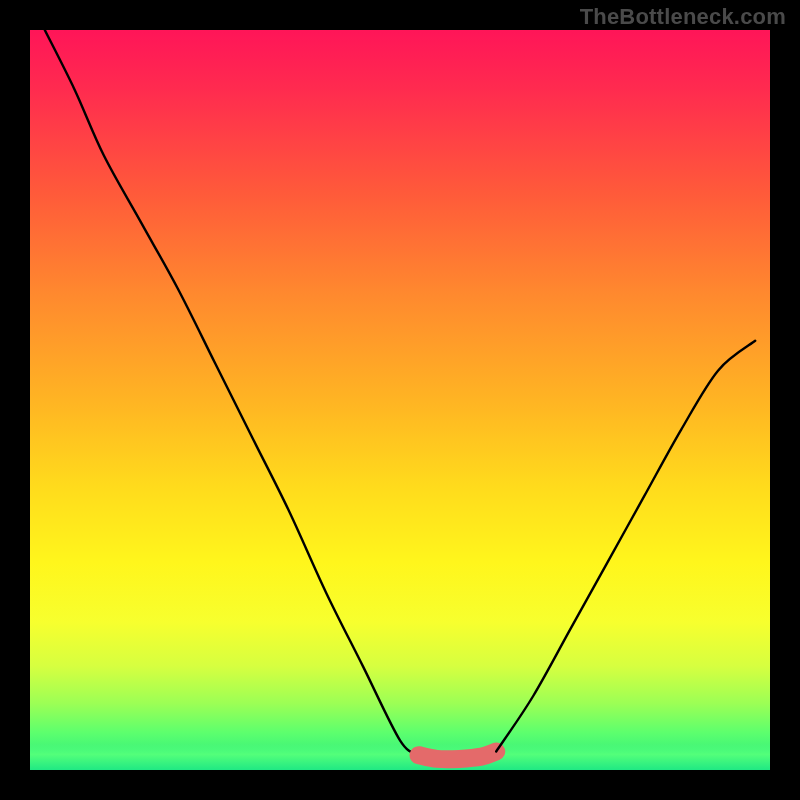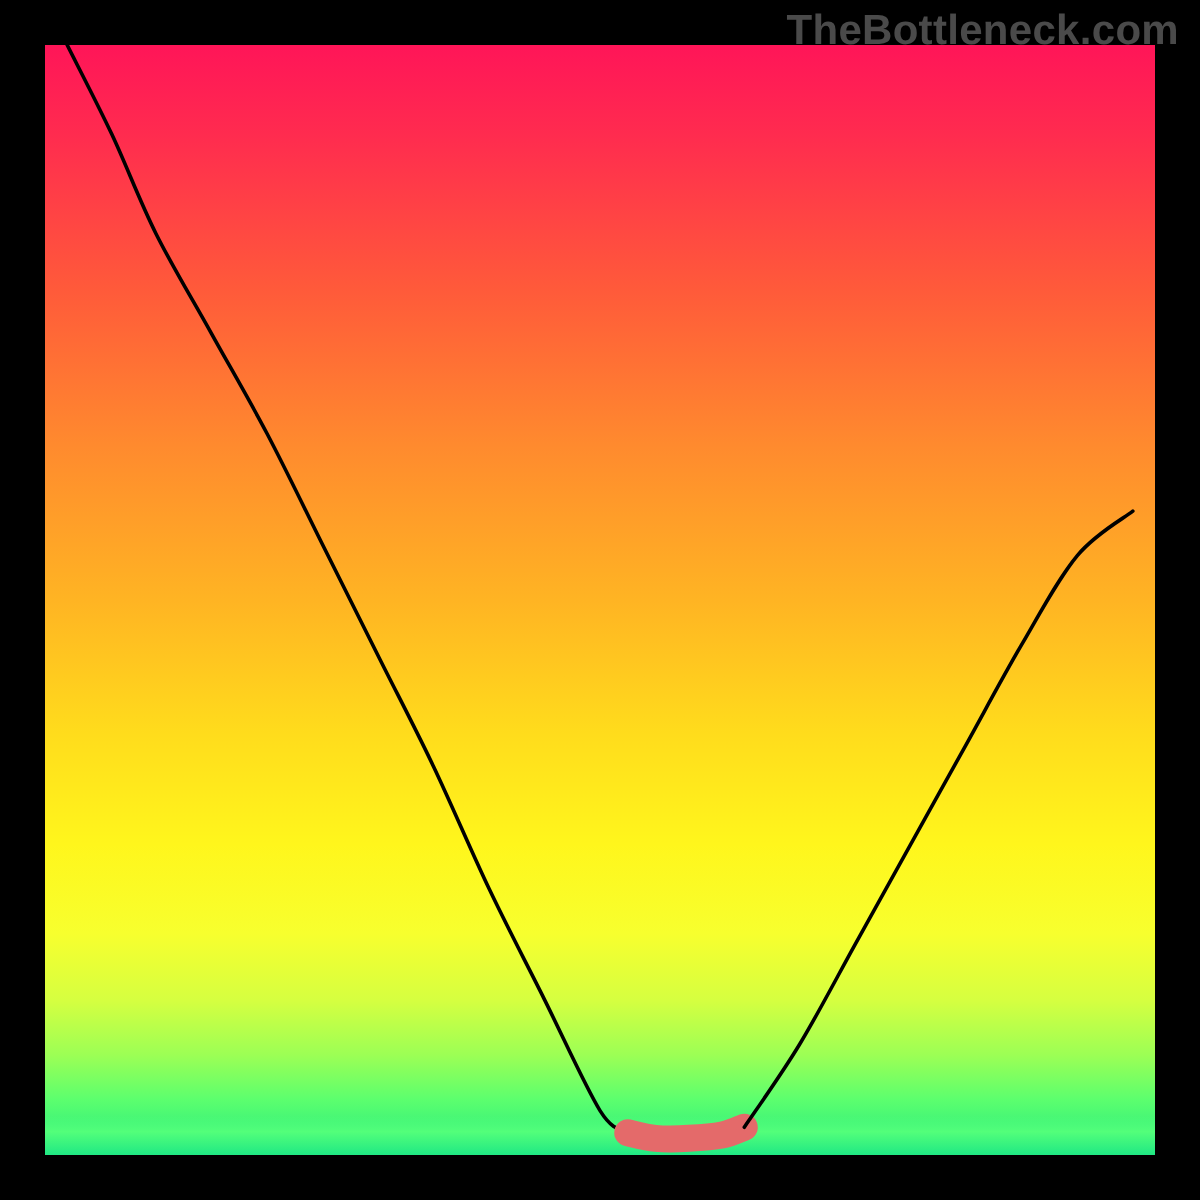--- a/index.html
+++ b/index.html
@@ -11,21 +11,21 @@
     left: 0; top: 0;
     width: 800px; height: 800px;
     background: #000;
   }
 
   .watermark {
     position: absolute;
     top: 4px;
     right: 14px;
     color: #4a4a4a;
-    font-size: 28px;
+    font-size: 22px;
     font-weight: 600;
     letter-spacing: 0.2px;
     user-select: none;
     z-index: 5;
   }
 
   .plot {
     position: absolute;
     left: 30px;
     top: 30px;

